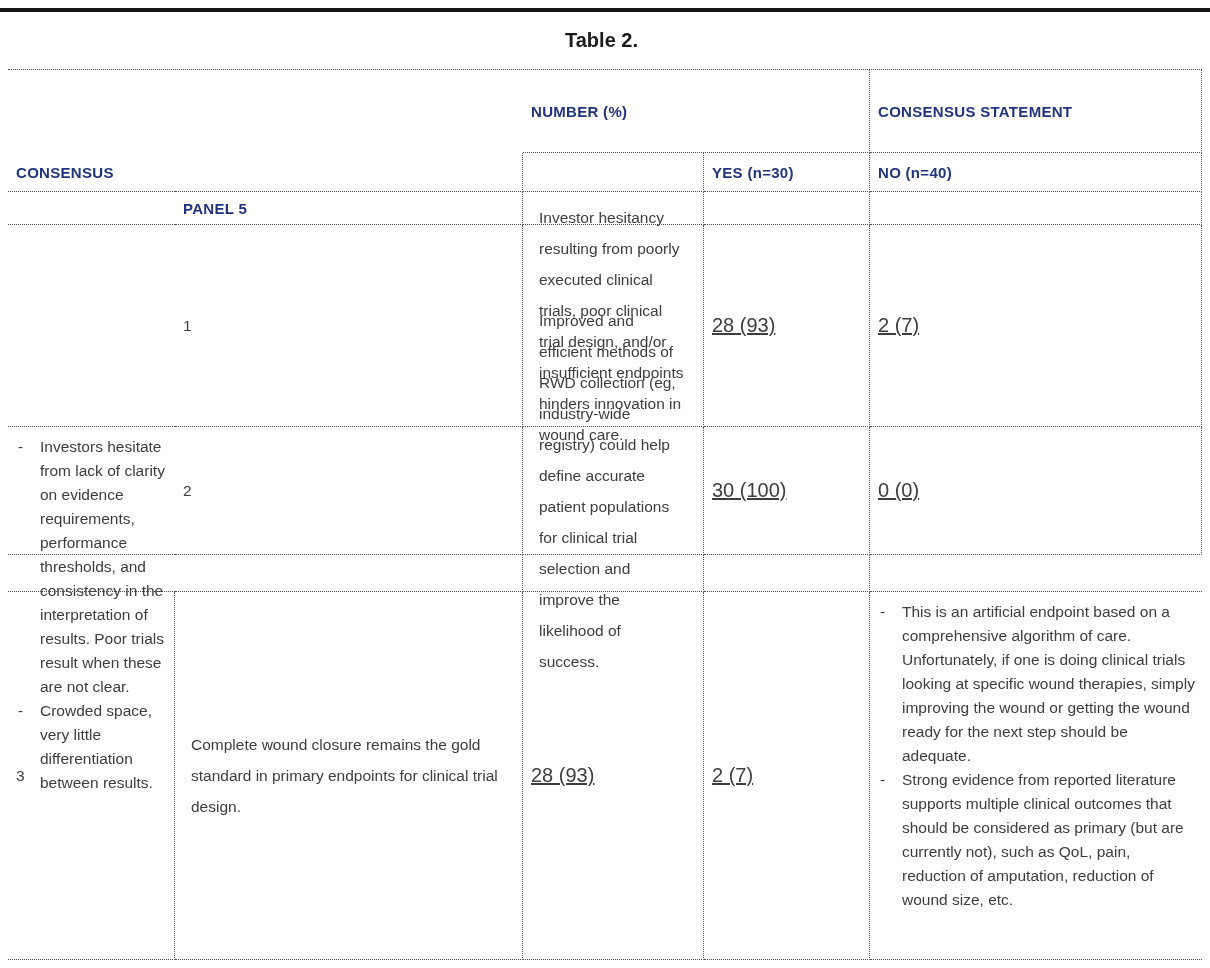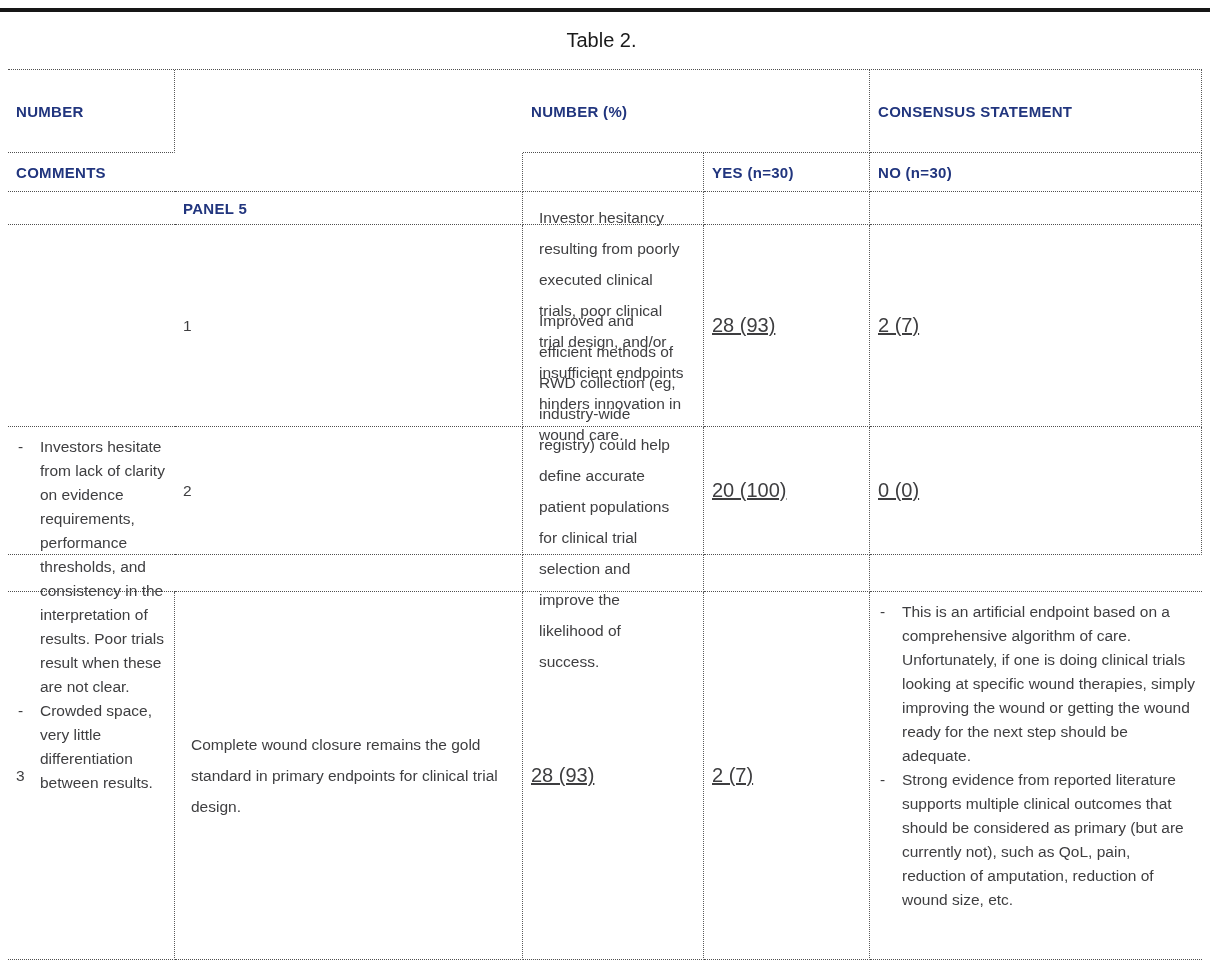--- a/index.html
+++ b/index.html
@@ -2,21 +2,21 @@
 <html><head>
 <meta charset="utf-8">
 <style>
   html,body{margin:0;padding:0;background:#ffffff;}
   body{width:1210px;height:968px;overflow:hidden;font-family:"Liberation Sans",sans-serif;-webkit-font-smoothing:antialiased;}
   .top-rule{height:4px;background:#161616;margin-top:8px;}
   .tbl{display:grid;grid-template-columns:167px 348px 181px 166px 1fr;grid-template-rows:58px 83px 39px 33px 202px 128px 37px 368px;margin:0 8px;width:1194px;}
   .cell{border-bottom:1px dotted #4f4f4f;box-sizing:border-box;min-width:0;}
   .br{border-right:1px dotted #5a5a5a;}
   .title-cell{grid-column:1 / -1;display:flex;align-items:center;justify-content:center;font-size:20px;color:#2b2b2b;}
-  .title-bold{font-weight:normal;color:#1a1a1a;margin-right:7px;}
+  .title-bold{font-weight:bold;color:#1a1a1a;margin-right:7px;}
   .navy{color:#21357e;font-weight:bold;font-size:15px;letter-spacing:.02em;}
   .head{display:flex;align-items:center;padding:0 8px;}
   .span2{grid-column:3 / 5;}
   .vc{display:flex;align-items:center;padding:0 8px;}
   .body-text{color:#3e3e40;font-size:15.5px;line-height:31px;}
   .stmt{padding:0 10px 0 8px;}
   .val{font-size:20px;text-decoration:underline;}
   .comments{padding:8px 4px 8px 8px;}
   .comment-item{display:flex;color:#3e3e40;font-size:15.5px;line-height:24px;}
   .dash{width:22px;flex-shrink:0;padding-left:2px;}
@@ -27,29 +27,28 @@
 <body>
 
 <div class="top-rule"></div>
 
 <div class="tbl">
 
   <div class="cell title-cell">
     <span class="title-bold">Table 2.</span>
   </div>
 
-  <div class="cell br head navy">NUMBER</div>
   <div class="cell br head navy span2">NUMBER (%)</div>
   <div class="cell br head navy">CONSENSUS STATEMENT</div>
-  <div class="cell head navy">COMMENTS</div>
+  <div class="cell head navy">CONSENSUS</div>
 
   <div class="cell br"></div>
   <div class="cell br"></div>
   <div class="cell br head navy">YES (n=30)</div>
-  <div class="cell br head navy">NO (n=30)</div>
+  <div class="cell br head navy">NO (n=40)</div>
   <div class="cell"></div>
 
   <div class="cell br panel-cell navy">PANEL 5</div>
   <div class="cell br"></div>
   <div class="cell br"></div>
   <div class="cell br"></div>
   <div class="cell"></div>
 
   <div class="cell br vc body-text">1</div>
   <div class="cell br vc">
@@ -65,21 +64,21 @@
     <div class="comment-item">
       <span class="dash">-</span>
       <span class="ctext">Crowded space, very little differentiation between results.</span>
     </div>
   </div>
 
   <div class="cell br vc body-text">2</div>
   <div class="cell br vc">
     <div class="body-text stmt">Improved and efficient methods of RWD collection (eg, industry-wide registry) could help define accurate patient populations for clinical trial selection and improve the likelihood of success.</div>
   </div>
-  <div class="cell br vc body-text val">20 (100)</div>
+  <div class="cell br vc body-text val">30 (100)</div>
   <div class="cell br vc body-text val">0 (0)</div>
   <div class="cell comments"></div>
 
   <div class="cell br"></div>
   <div class="cell br"></div>
   <div class="cell br"></div>
   <div class="cell"></div>
 
   <div class="cell br vc body-text">3</div>
   <div class="cell br vc">

